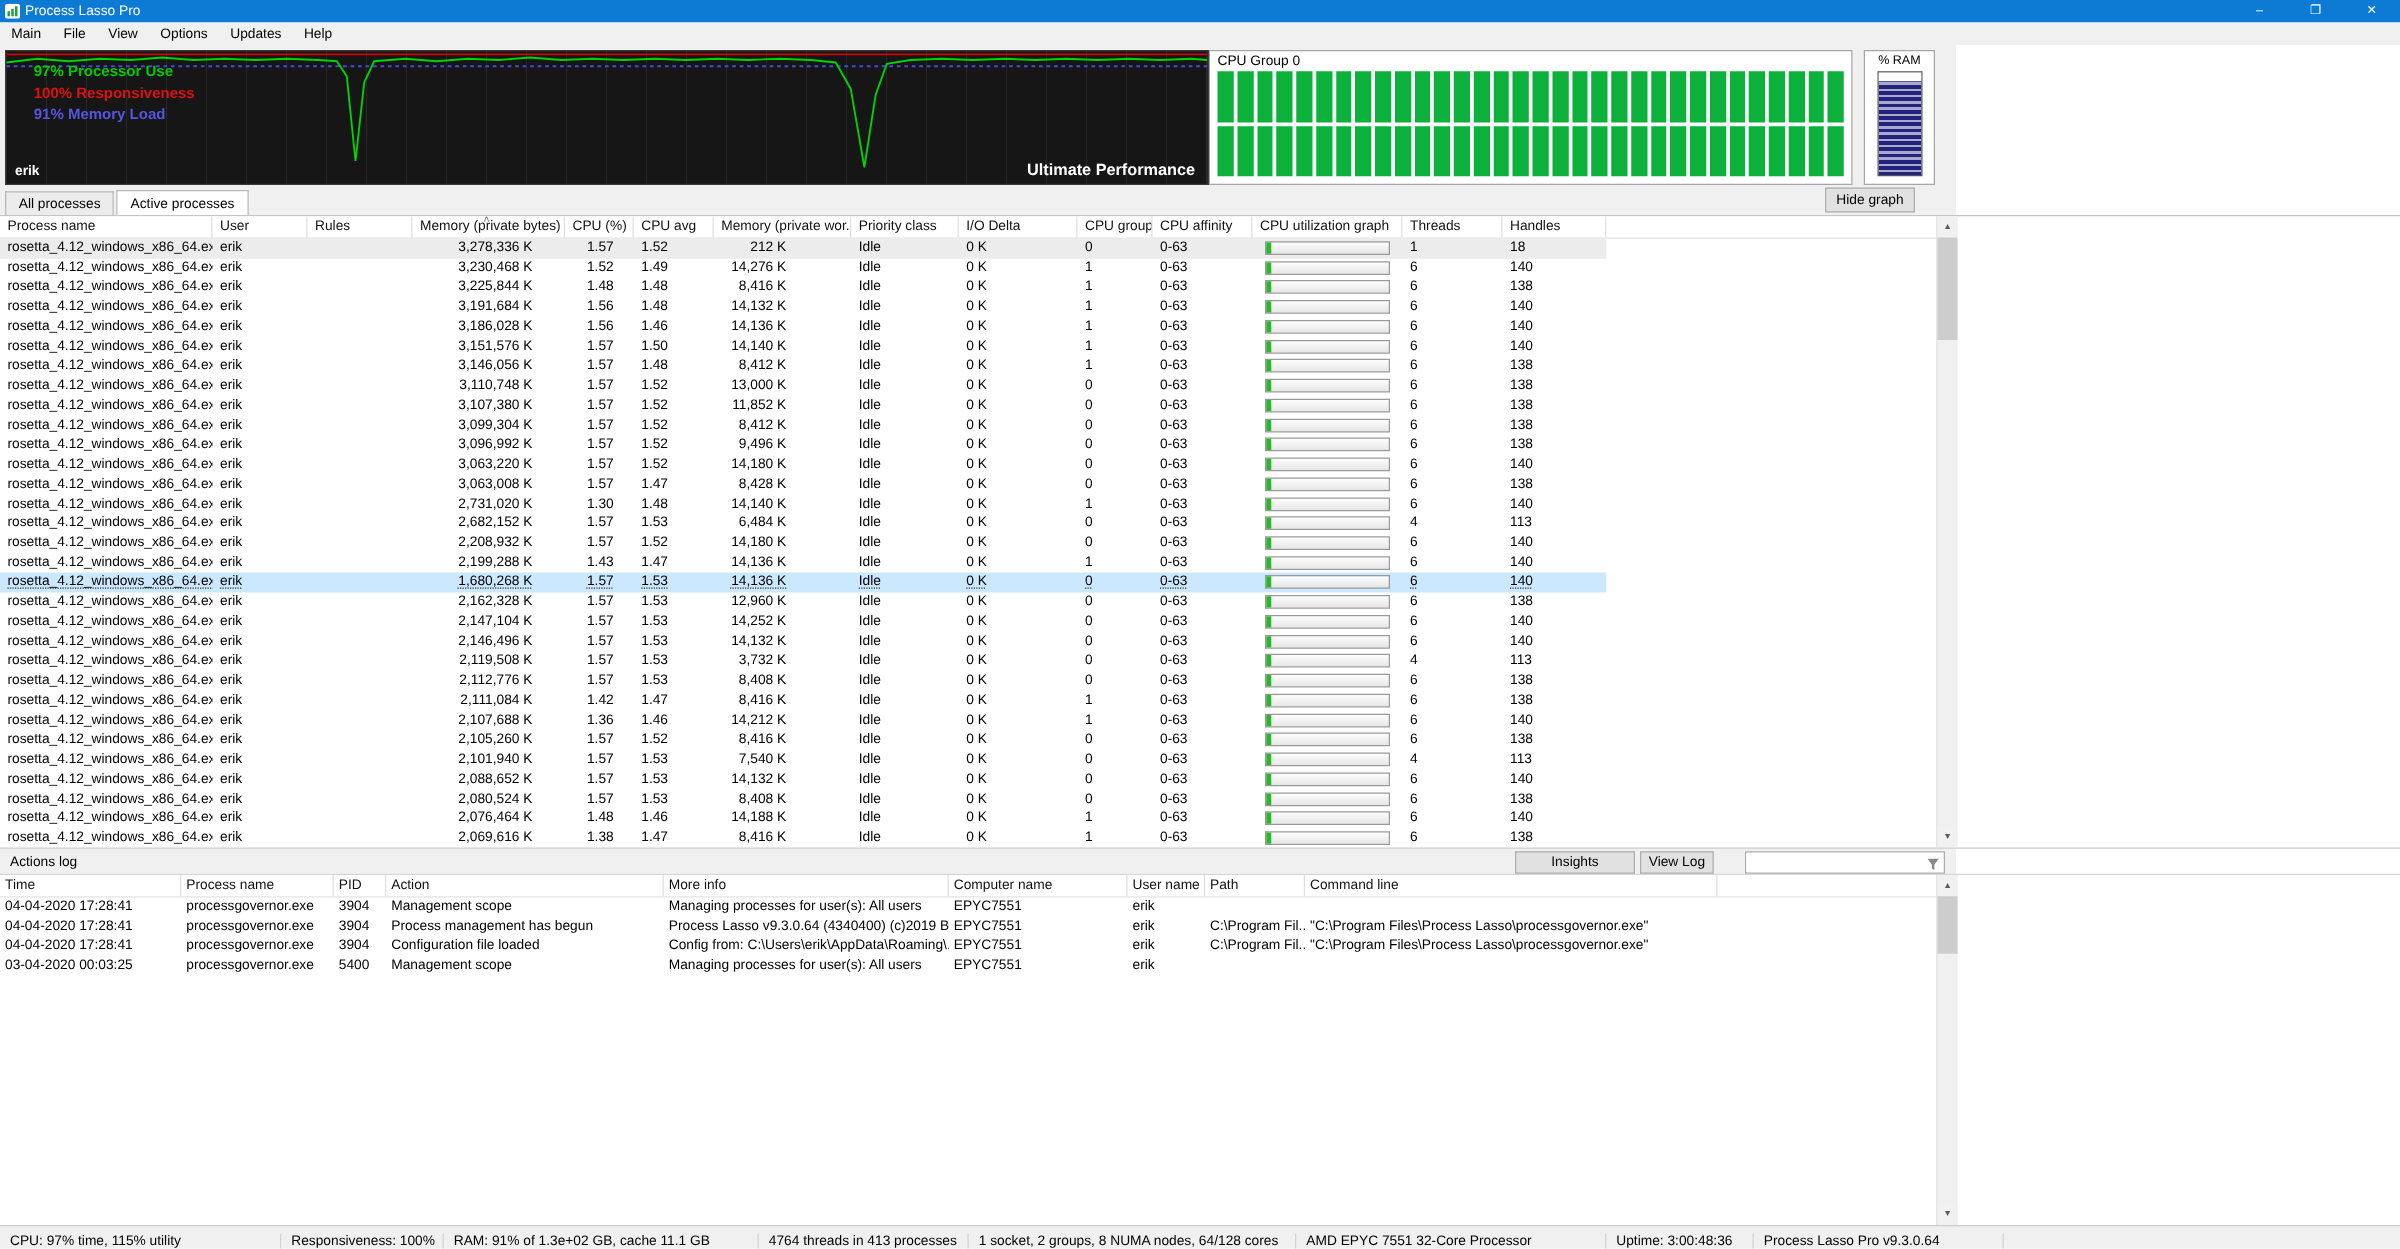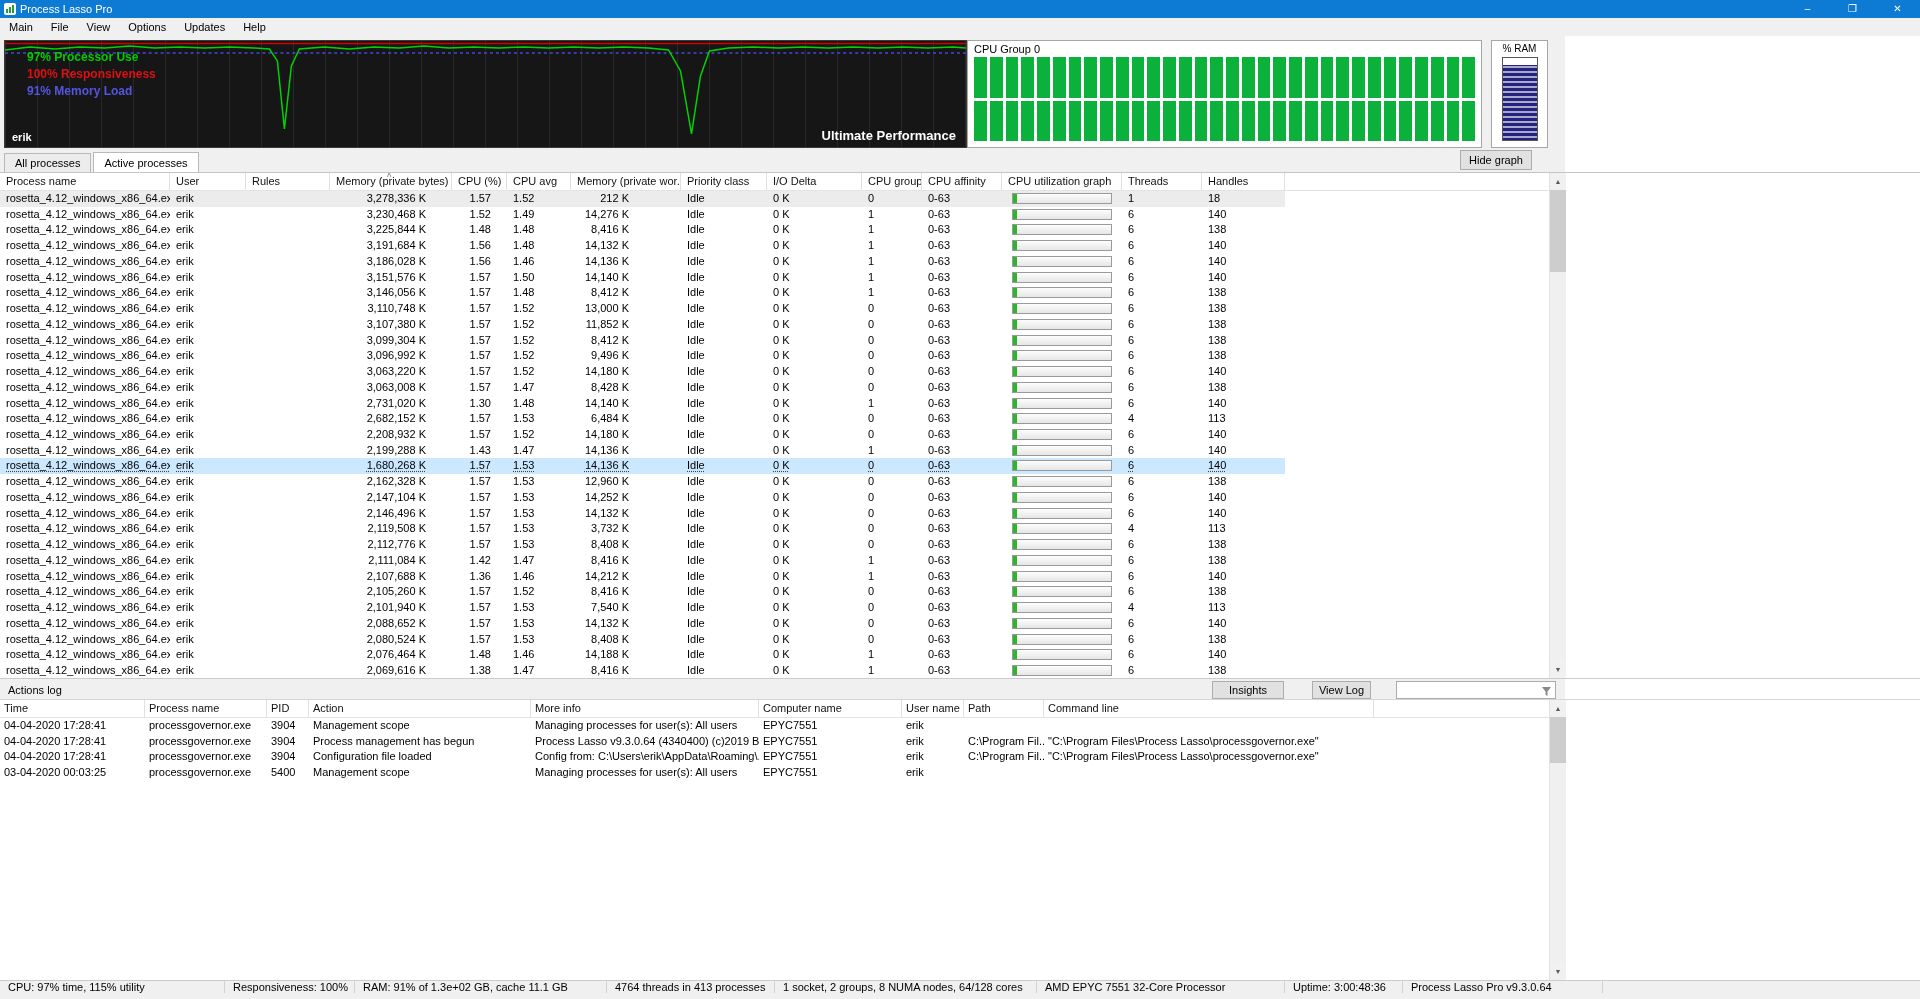--- a/index.html
+++ b/index.html
@@ -83,40 +83,40 @@
   .vs-btn{height:17px;line-height:17px;text-align:center;font-size:7px;color:#5a5a5a;background:#f1f1f1}
   .vs-track{flex:1 1 auto;position:relative}
   .vs-thumb{position:absolute;left:0;right:0;background:#cdcdcd}
 
   
   .log-bar{height:22px;background:linear-gradient(90deg,#f0f0f0 0 1565px,#ffffff 1565px);
     border-top:1px solid #cccccc;border-bottom:1px solid #d6d6d6;position:relative}
   .log-bar .bar-title{position:absolute;left:8px;top:0;line-height:22px;font-size:11px}
   .btn{position:absolute;top:2px;height:18px;background:#e1e1e1;border:1px solid #adadad;
     font-size:11px;text-align:center;line-height:16px}
-  .btn.insights{left:1212px;width:72px}
+  .btn.insights{left:1212px;width:96px}
   .btn.viewlog{left:1312px;width:59px}
   .filter-box{position:absolute;left:1396px;top:2px;width:160px;height:18px;background:#fff;
     border:1px solid #ababab;display:flex;align-items:center}
   .filter-box input{flex:1 1 auto;border:none;outline:none;height:14px;font-size:11px;min-width:0;
     font-family:"Liberation Sans",sans-serif}
   .funnel{flex:0 0 auto;padding:2px 3px 0 2px;display:flex}
 
   
   .ltable{height:280px;background:#fff;position:relative;overflow:hidden}
   .lhead{display:flex;height:18px;border-bottom:1px solid #e3e3e3;width:1549px}
   .lcell{white-space:nowrap;overflow:hidden;flex:0 0 auto;padding:0 4px}
   .lcell.h{font-size:11px;padding-top:2px;border-right:1px solid #e0e0e0;color:#111}
   .lcell.h.fill{flex:1 1 auto;border-right:none}
   .lrow{display:flex;height:15.5px;line-height:15.5px;font-size:11px}
   .l0{width:145px}.l1{width:122px}.l2{width:42px}.l3{width:222px}.l4{width:228px}
   .l5{width:143px}.l6{width:62px}.l7{width:80px}.l8{width:330px}
 
   
-  .status{height:19px;background:#f0f0f0;border-top:1px solid #cccccc;display:flex;align-items:flex-start}
+  .status{height:19px;background:#f0f0f0;border-top:1px solid #cccccc;display:flex;align-items:flex-end}
   .sseg{display:flex;align-items:center;padding:0 8px;border-right:1px solid #d2d2d2;
     white-space:nowrap;overflow:hidden;font-size:11px;flex:0 0 auto}
   .s0{width:225px}.s1{width:130px}.s2{width:252px}.s3{width:168px}.s4{width:262px}
   .s5{width:248px}.s6{width:118px}.s7{width:200px}
   .sfill{flex:1 1 auto;border-right:none}
 </style>
 </head>
 <body>
 
 <div class="titlebar">

